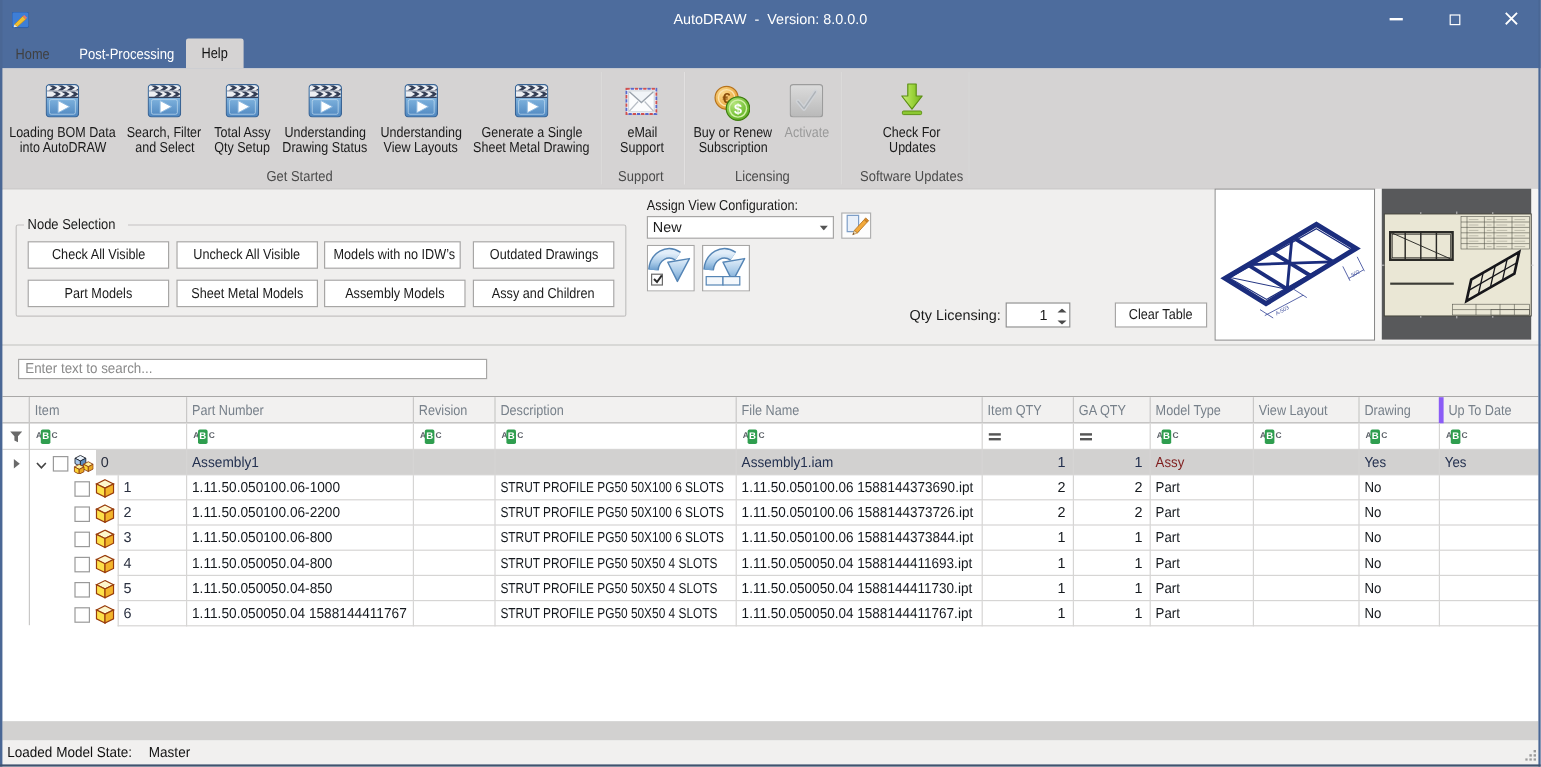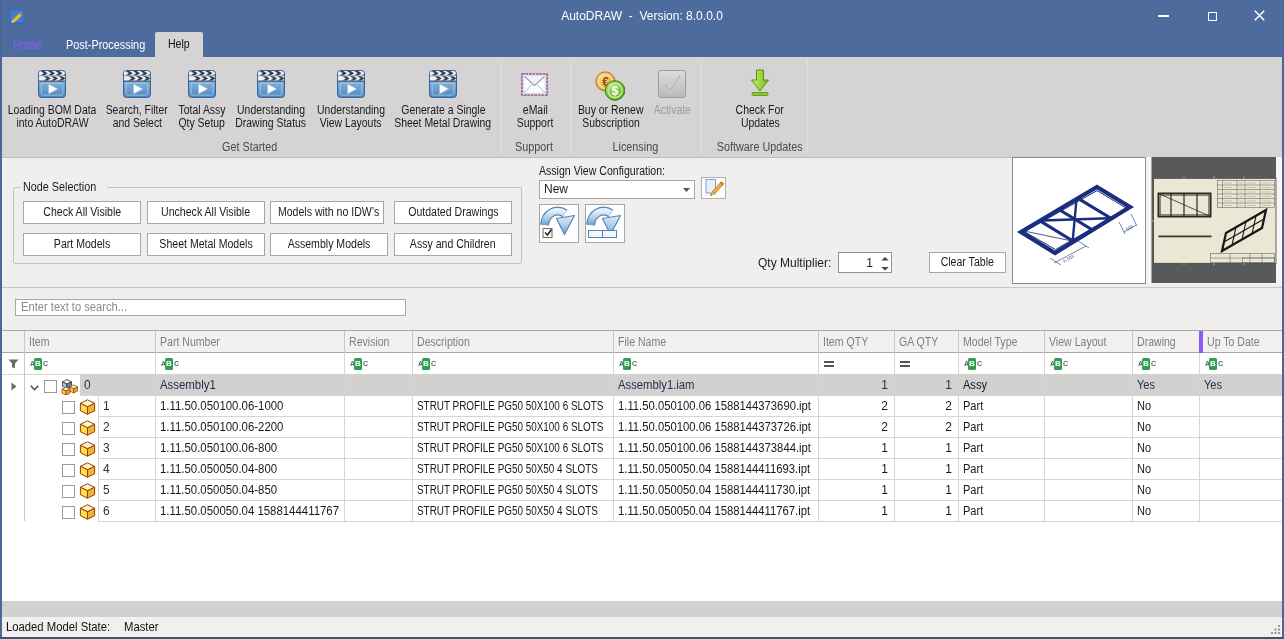--- a/index.html
+++ b/index.html
@@ -19,21 +19,21 @@
 <path d="M2 10.5 L9 3.5 L11.5 6 L4.5 12.2 z" fill="#f0c030" stroke="#b5841f" stroke-width="0.5"></path>
 <path d="M9 3.5 L10.2 2.4 L12.6 4.8 L11.5 6 z" fill="#e87a6a"></path>
 <path d="M2 10.5 L4.5 12.2 L1.4 12.8 z" fill="#f5e8d0"></path>
 </svg>
 <div class="abs" style="left:0;top:9px;width:1284px;height:15px;text-align:center;font-size:12px;color:#fff">AutoDRAW&nbsp;&nbsp;-&nbsp;&nbsp;Version: 8.0.0.0</div>
 <div class="abs" style="left:1158px;top:15px;width:11px;height:2px;background:#fff"></div>
 <div class="abs" style="left:1208px;top:12px;width:9px;height:9px;border:1.5px solid #fff"></div>
 <svg class="abs" style="left:1254px;top:10px" width="11" height="11" viewBox="0 0 11 11">
     <path d="M0.8 0.8 L10.2 10.2 M10.2 0.8 L0.8 10.2" stroke="#fff" stroke-width="1.5"></path>
   </svg>
-<div class="abs" style="left:13px;top:38px;font-size:12.5px;color:#8b5cf6"><span style="display:inline-block;transform:scaleX(0.85);transform-origin:0 50%;white-space:nowrap">Home</span></div>
+<div class="abs" style="left:13px;top:38px;font-size:12.5px;color:#404040"><span style="display:inline-block;transform:scaleX(0.85);transform-origin:0 50%;white-space:nowrap">Home</span></div>
 <div class="abs" style="left:66px;top:38px;font-size:12.5px;color:#fff"><span style="display:inline-block;transform:scaleX(0.87);transform-origin:0 50%;white-space:nowrap">Post-Processing</span></div>
 <div class="abs" style="left:155px;top:32px;width:48px;height:25px;background:#d5d3d3;border-radius:2px 2px 0 0;text-align:center;font-size:12.5px;color:#111;line-height:25px"><span style="display:inline-block;transform:scaleX(0.85);transform-origin:50% 50%;white-space:nowrap">Help</span></div>
 <div class="abs" style="left:0;top:57px;width:1284px;height:100px;background:#d5d3d3"></div>
 <div class="abs" style="left:0;top:157px;width:1284px;height:1px;background:#bfbdbd"></div>
 <svg style="position:absolute;left:38px;top:70px" width="28" height="28" viewBox="0 0 28 28">
 <defs>
       <linearGradient id="cb0" x1="0" y1="0" x2="0" y2="1">
 <stop offset="0" stop-color="#a2cdf0"></stop>
         <stop offset="0.45" stop-color="#7cb0dc"></stop>
         <stop offset="1" stop-color="#4e86bf"></stop>
@@ -310,21 +310,21 @@
         <stop offset="0.55" stop-color="#a9cbe9"></stop>
         <stop offset="1" stop-color="#6d9fce"></stop>
       </linearGradient>
     </defs>
 <path d="M5.5 21 C6.5 9.5 17 3.5 26 9.5" fill="none" stroke="#5585b5" stroke-width="9"></path>
 <path d="M5.5 21 C6.5 9.5 17 3.5 26 9.5" fill="none" stroke="url(#carb)" stroke-width="6.6"></path>
 <polygon points="17.5,14.5 35.5,11.5 25.5,30.5" fill="url(#carb)" stroke="#5585b5" stroke-width="1.2" stroke-linejoin="round"></polygon>
 <rect x="3.5" y="26.5" width="14" height="7" fill="#f4f8fc" stroke="#5585b5" stroke-width="1"></rect>
 <rect x="17.5" y="26.5" width="14" height="7" fill="#f4f8fc" stroke="#5585b5" stroke-width="1"></rect>
 </svg>
-<div class="abs" style="left:758px;top:256px;font-size:12px;color:#1a1a1a">Qty Multiplier:</div>
+<div class="abs" style="left:758px;top:256px;font-size:12px;color:#1a1a1a">Qty Licensing:</div>
 <div class="abs" style="left:838px;top:252px;width:54px;height:21px;background:#fff;border:1px solid #909090"></div>
 <div class="abs" style="left:848px;top:256px;width:25px;height:14px;font-size:12px;color:#1a1a1a;text-align:right">1</div>
 <svg class="abs" style="left:881px;top:257px" width="8" height="14" viewBox="0 0 8 14">
     <path d="M4 0 L7.8 3.5 L0.2 3.5 z" fill="#4a4a4a"></path>
     <path d="M4 13.5 L7.8 10 L0.2 10 z" fill="#4a4a4a"></path>
   </svg>
 <div class="btn" style="left:929px;top:252px;width:77px;height:21px;line-height:19px;line-height:18px"><span style="display:inline-block;transform:scaleX(0.88);transform-origin:50% 50%;white-space:nowrap">Clear Table</span></div>
 <svg class="abs" style="left:1012px;top:157px" width="134" height="127" viewBox="0 0 134 127">
 <rect x="0.5" y="0.5" width="133" height="126" fill="#ffffff" stroke="#8a8a8a"></rect>
 <g stroke="#1b2d7d" fill="none">
@@ -482,21 +482,21 @@
     <polygon points="12.6,9.96 16.6,7.88 16.6,11.879999999999999 12.6,13.96" fill="#e8a825" stroke="#8a3a10" stroke-width="0.7"></polygon>
 <polygon points="5.0,8.0 9.0,10.08 5.0,12.16 1.0,10.08" fill="#fdf0a0" stroke="#8a3a10" stroke-width="0.7"></polygon>
     <polygon points="1.0,10.08 5.0,12.16 5.0,16.16 1.0,14.08" fill="#fcd535" stroke="#8a3a10" stroke-width="0.7"></polygon>
     <polygon points="5.0,12.16 9.0,10.08 9.0,14.08 5.0,16.16" fill="#e8a825" stroke="#8a3a10" stroke-width="0.7"></polygon>
 </svg>
 <div class="cell" style="left:84px;top:375px;width:60px;color:#2a3040">0</div>
 <div class="cell" style="left:160px;top:375px;color:#23304f"><span style="display:inline-block;transform:scaleX(0.95);transform-origin:0 50%;white-space:nowrap">Assembly1</span></div>
 <div class="cell" style="left:618px;top:375px;color:#23304f"><span style="display:inline-block;transform:scaleX(0.94);transform-origin:0 50%;white-space:nowrap">Assembly1.iam</span></div>
 <div class="cell" style="left:818px;top:375px;width:70px;text-align:right;color:#23304f">1</div>
 <div class="cell" style="left:894px;top:375px;width:58px;text-align:right;color:#23304f">1</div>
-<div class="cell" style="left:963px;top:375px;color:#0f172a"><span style="display:inline-block;transform:scaleX(0.92);transform-origin:0 50%;white-space:nowrap">Assy</span></div>
+<div class="cell" style="left:963px;top:375px;color:#7f1d1d"><span style="display:inline-block;transform:scaleX(0.92);transform-origin:0 50%;white-space:nowrap">Assy</span></div>
 <div class="cell" style="left:1137px;top:375px;color:#23304f"><span style="display:inline-block;transform:scaleX(0.92);transform-origin:0 50%;white-space:nowrap">Yes</span></div>
 <div class="cell" style="left:1204px;top:375px;color:#23304f"><span style="display:inline-block;transform:scaleX(0.92);transform-origin:0 50%;white-space:nowrap">Yes</span></div>
 <div class="abs" style="left:155px;top:396px;width:1px;height:21px;background:#d6d5d4"></div>
 <div class="abs" style="left:344px;top:396px;width:1px;height:21px;background:#d6d5d4"></div>
 <div class="abs" style="left:412px;top:396px;width:1px;height:21px;background:#d6d5d4"></div>
 <div class="abs" style="left:613px;top:396px;width:1px;height:21px;background:#d6d5d4"></div>
 <div class="abs" style="left:818px;top:396px;width:1px;height:21px;background:#d6d5d4"></div>
 <div class="abs" style="left:894px;top:396px;width:1px;height:21px;background:#d6d5d4"></div>
 <div class="abs" style="left:958px;top:396px;width:1px;height:21px;background:#d6d5d4"></div>
 <div class="abs" style="left:1044px;top:396px;width:1px;height:21px;background:#d6d5d4"></div>

